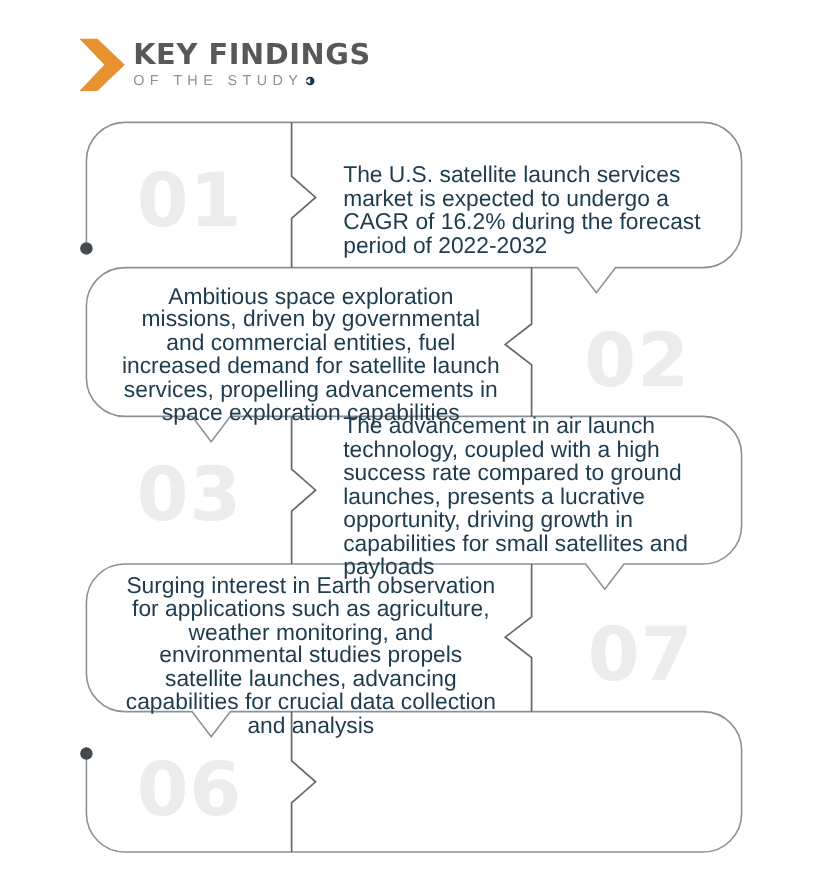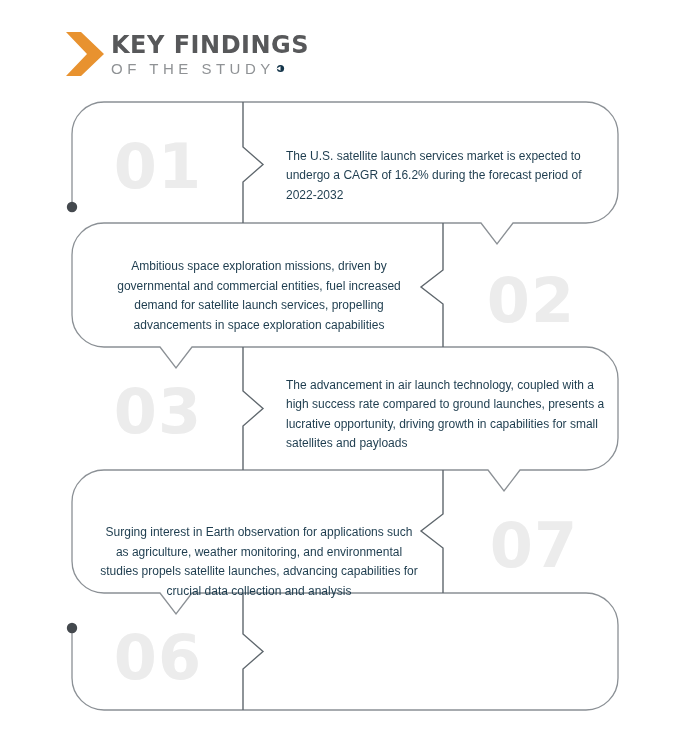--- a/index.html
+++ b/index.html
@@ -10,44 +10,44 @@
   
   .header{position:absolute;left:66px;top:32px;display:flex;align-items:flex-start;}
   .logo-icon{width:40px;height:44px;margin-right:5px;flex:0 0 auto;}
   .header-text{display:flex;flex-direction:column;}
   .title{
     font-family:"DejaVu Sans", sans-serif;
     font-size:24px;font-weight:700;color:#57585a;letter-spacing:0.5px;line-height:26px;
   }
   .subtitle-row{display:flex;align-items:center;margin-top:2px;}
   .subtitle{
-    font-size:15px;color:#8f9295;letter-spacing:4.5px;font-weight:400;
+    font-size:12px;color:#8f9295;letter-spacing:4.5px;font-weight:400;
   }
   .subtitle-mark{width:9px;height:9px;margin-left:1px;flex:0 0 auto;}
   
   .art{position:absolute;left:0;top:0;width:690px;height:745px;}
   
   .big-num{
     position:absolute;transform:translate(-50%,-50%);
     font-family:"DejaVu Sans", sans-serif;
     font-size:62px;font-weight:700;color:#ececec;letter-spacing:1px;line-height:1;
     user-select:none;white-space:nowrap;
   }
   
   .finding-text{
     position:absolute;display:flex;align-items:center;
-    font-size:12px;line-height:19.5px;color:#1d3c4e;font-weight:500;
+    font-size:19px;line-height:19.5px;color:#1d3c4e;font-weight:500;
   }
   .finding-text p{margin:0;width:100%;}
   .align-left p{text-align:left;}
   .align-right p{text-align:center;}
   .ft1{left:286px;top:128px;width:308px;height:96px;}
   .ft2{left:100px;top:246px;width:318px;height:100px;}
   .ft3{left:286px;top:362px;width:322px;height:105px;}
-  .ft4{left:100px;top:512px;width:318px;height:100px;}
+  .ft4{left:100px;top:497px;width:318px;height:100px;}
   .ft5{left:286px;top:605px;width:308px;height:100px;}
   .n1{left:158px;top:167px;}
   .n2{left:531px;top:301px;}
   .n3{left:158px;top:412px;}
   .n4{left:534px;top:546px;}
   .n5{left:158px;top:658px;}
 </style>
 </head>
 <body>
 

